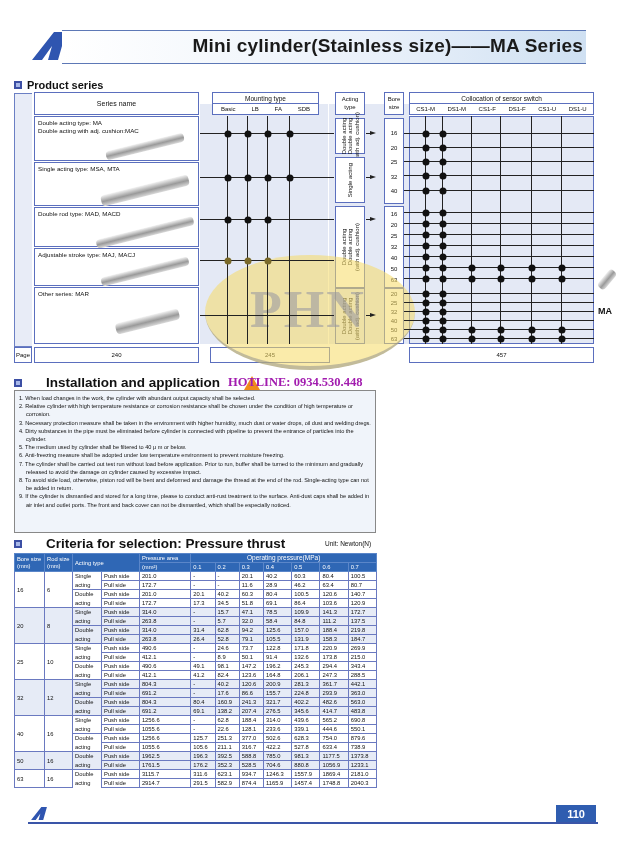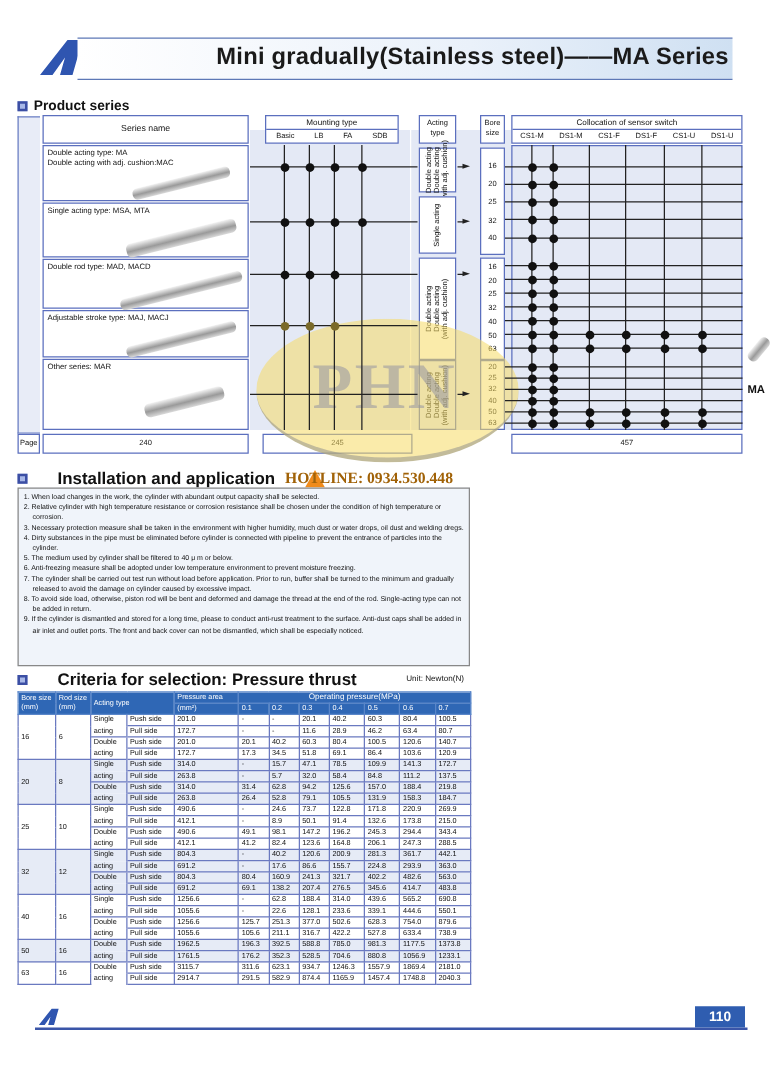--- a/index.html
+++ b/index.html
@@ -40,21 +40,21 @@
 
   .page-label { left: 14px; top: 347px; width: 18px; height: 16px; font-size: 6px; display: flex; align-items: center; justify-content: center; }
   .page-box { top: 347px; height: 16px; font-size: 6px; display: flex; align-items: center; justify-content: center; }
 
   .ma-img { left: 596px; top: 275px; width: 22px; height: 9px; }
   .ma-label { left: 598px; top: 306px; font-size: 9px; font-weight: bold; }
 
   
   .wm { left: 205px; top: 255px; width: 210px; height: 115px; border-radius: 50%; background: rgba(246,218,100,0.55); border-bottom: 4px solid rgba(140,140,140,0.5); }
   .wm-text { left: 250px; top: 280px; font-family: "Liberation Serif", serif; font-size: 52px; font-weight: bold; color: rgba(150,150,160,0.55); letter-spacing: 2px; }
-  .hotline { left: 228px; top: 375px; font-family: "Liberation Serif", serif; font-size: 12.5px; font-weight: bold; color: #a16207; }
+  .hotline { left: 228px; top: 375px; font-family: "Liberation Serif", serif; font-size: 12.5px; font-weight: bold; color: #a21caf; }
 
   
   .inst-title { left: 14px; top: 375px; }
   .warn-icon { width: 0; height: 0; border-left: 8px solid transparent; border-right: 8px solid transparent; border-bottom: 14px solid #f08b1b; position: relative; display: inline-block; }
   .warn-icon::after { content: "!"; position: absolute; left: -2px; top: 3px; font-size: 8px; color: #fff; font-weight: bold; }
   .inst-box { left: 14px; top: 390px; width: 362px; height: 143px; background: #f0f4fa; border: 1px solid #888; padding: 3px 4px; font-size: 5.6px; line-height: 8.2px; }
   .inst-box p { padding-left: 7px; text-indent: -7px; }
 
   
   .crit-title { left: 14px; top: 536px; }
@@ -70,21 +70,21 @@
   .ftr-line { left: 28px; top: 822px; width: 570px; height: 1.5px; background: #3a55a8; }
   .ftr-page { left: 556px; top: 805px; width: 40px; height: 17px; background: #2f5db0; color: #fff; font-size: 11px; font-weight: bold; display: flex; align-items: center; justify-content: center; }
 </style>
 </head>
 <body>
 
 <svg class="abs hdr-logo" viewBox="0 0 42 30">
   <polygon points="4,30 26,2 38,2 30,30 20,30 24,16 14,30" fill="#2f55b0"></polygon>
 </svg>
 <div class="abs hdr-band"></div>
-<div class="abs hdr-title">Mini gradually(Stainless steel)——MA Series</div>
+<div class="abs hdr-title">Mini cylinder(Stainless size)——MA Series</div>
 
 <div class="abs sec-title" style="left:14px;top:79px;">
   <span class="sq"></span>
   <span>Product series</span>
 </div>
 
 <div class="abs ps-leftcol"></div>
 <div class="abs grid-bg"></div>
 <div class="abs" style="left:329px;top:104px;width:80px;height:240px;background:#e4e9f5;"></div>
 

